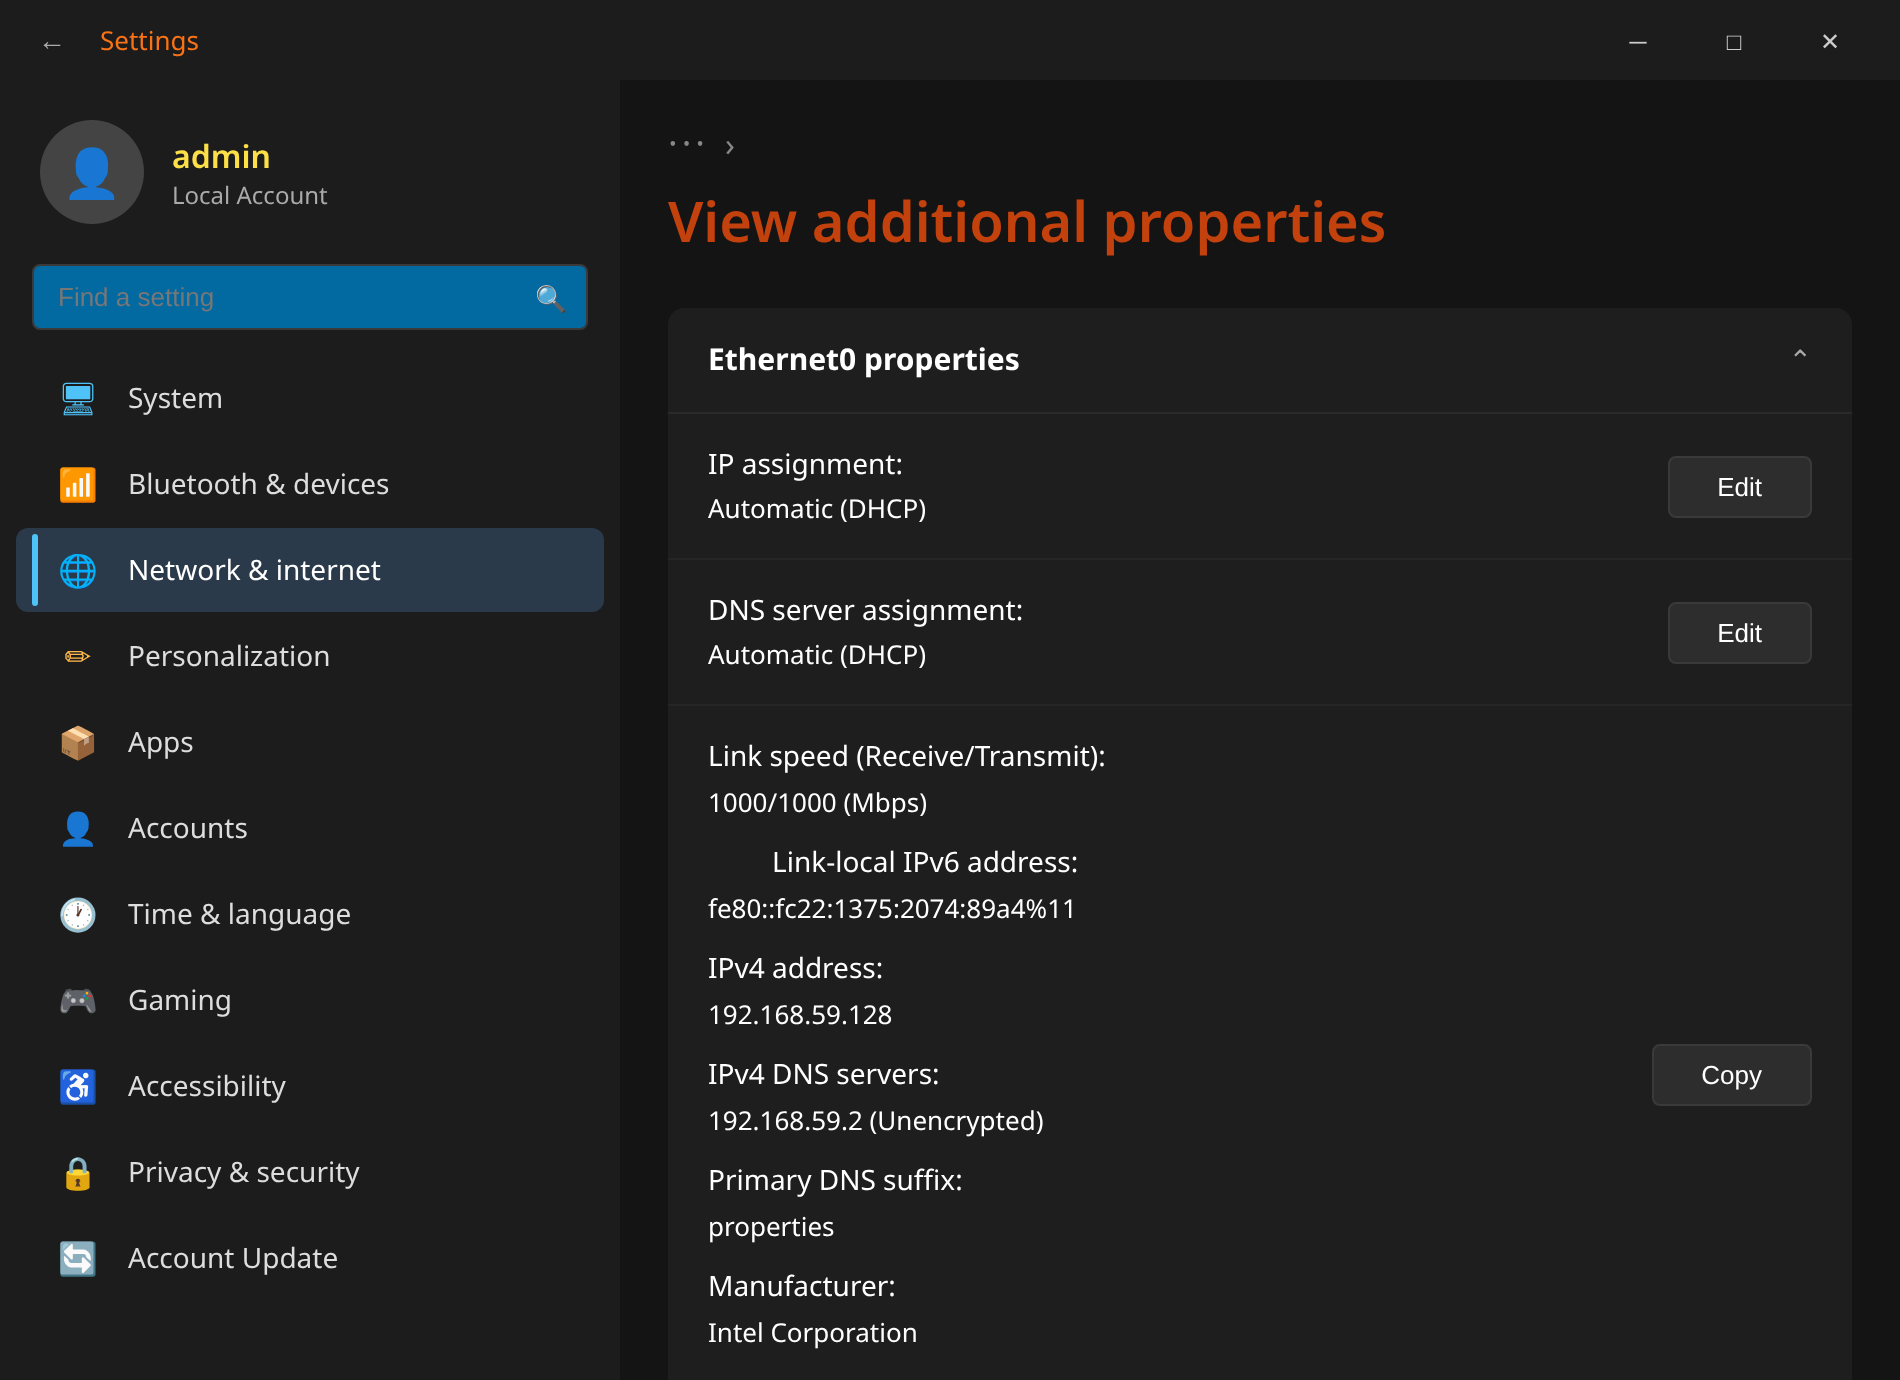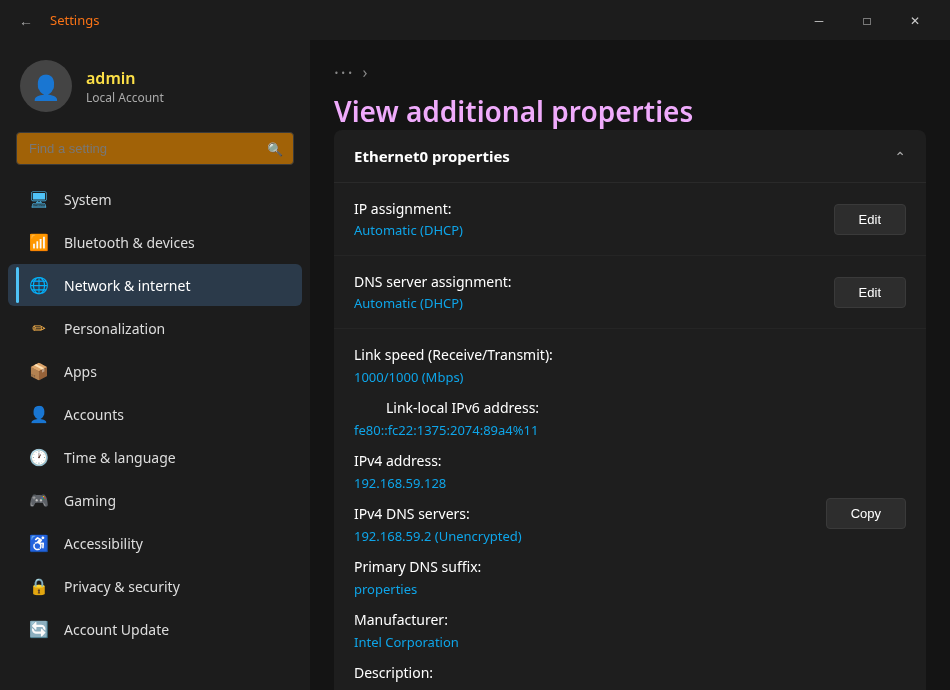--- a/index.html
+++ b/index.html
@@ -108,21 +108,21 @@
       font-size: 12px;
       color: #aaa;
     }
 
     .search-box {
       margin: 0 16px 12px 16px;
       position: relative;
     }
     .search-input {
       width: 100%;
-      background: #a16207;
+      background: #0369a1;
       border: 1px solid #3a3a3a;
       border-radius: 4px;
       padding: 8px 36px 8px 12px;
       color: #ccc;
       font-size: 13px;
       outline: none;
     }
     .search-input::placeholder { color: #777; }
     .search-icon {
       position: absolute;
@@ -189,21 +189,22 @@
       letter-spacing: 2px;
     }
     .breadcrumb-arrow {
       color: #888;
       font-size: 16px;
     }
 
     .page-title {
       font-size: 28px;
       font-weight: 600;
-      color: #f0abfc;
+      color: #c2410c;
+      margin-bottom: 24px;
     }
 
     .properties-card {
       background: #1e1e1e;
       border-radius: 8px;
       overflow: hidden;
     }
 
     .card-header {
       display: flex;
@@ -226,21 +227,21 @@
       display: flex;
       align-items: flex-start;
       justify-content: space-between;
       padding: 16px 20px;
       border-bottom: 1px solid #252525;
     }
     .property-row:last-child { border-bottom: none; }
 
     .property-info { display: flex; flex-direction: column; gap: 3px; }
     .property-label { font-size: 14px; color: #fff; font-weight: 400; }
-    .property-value { font-size: 13px; color: #0ea5e9; }
+    .property-value { font-size: 13px; color: #ffffff; }
 
     .property-btn {
       background: #2d2d2d;
       border: 1px solid #3a3a3a;
       border-radius: 4px;
       color: #fff;
       padding: 7px 24px;
       cursor: pointer;
       font-size: 13px;
       flex-shrink: 0;

